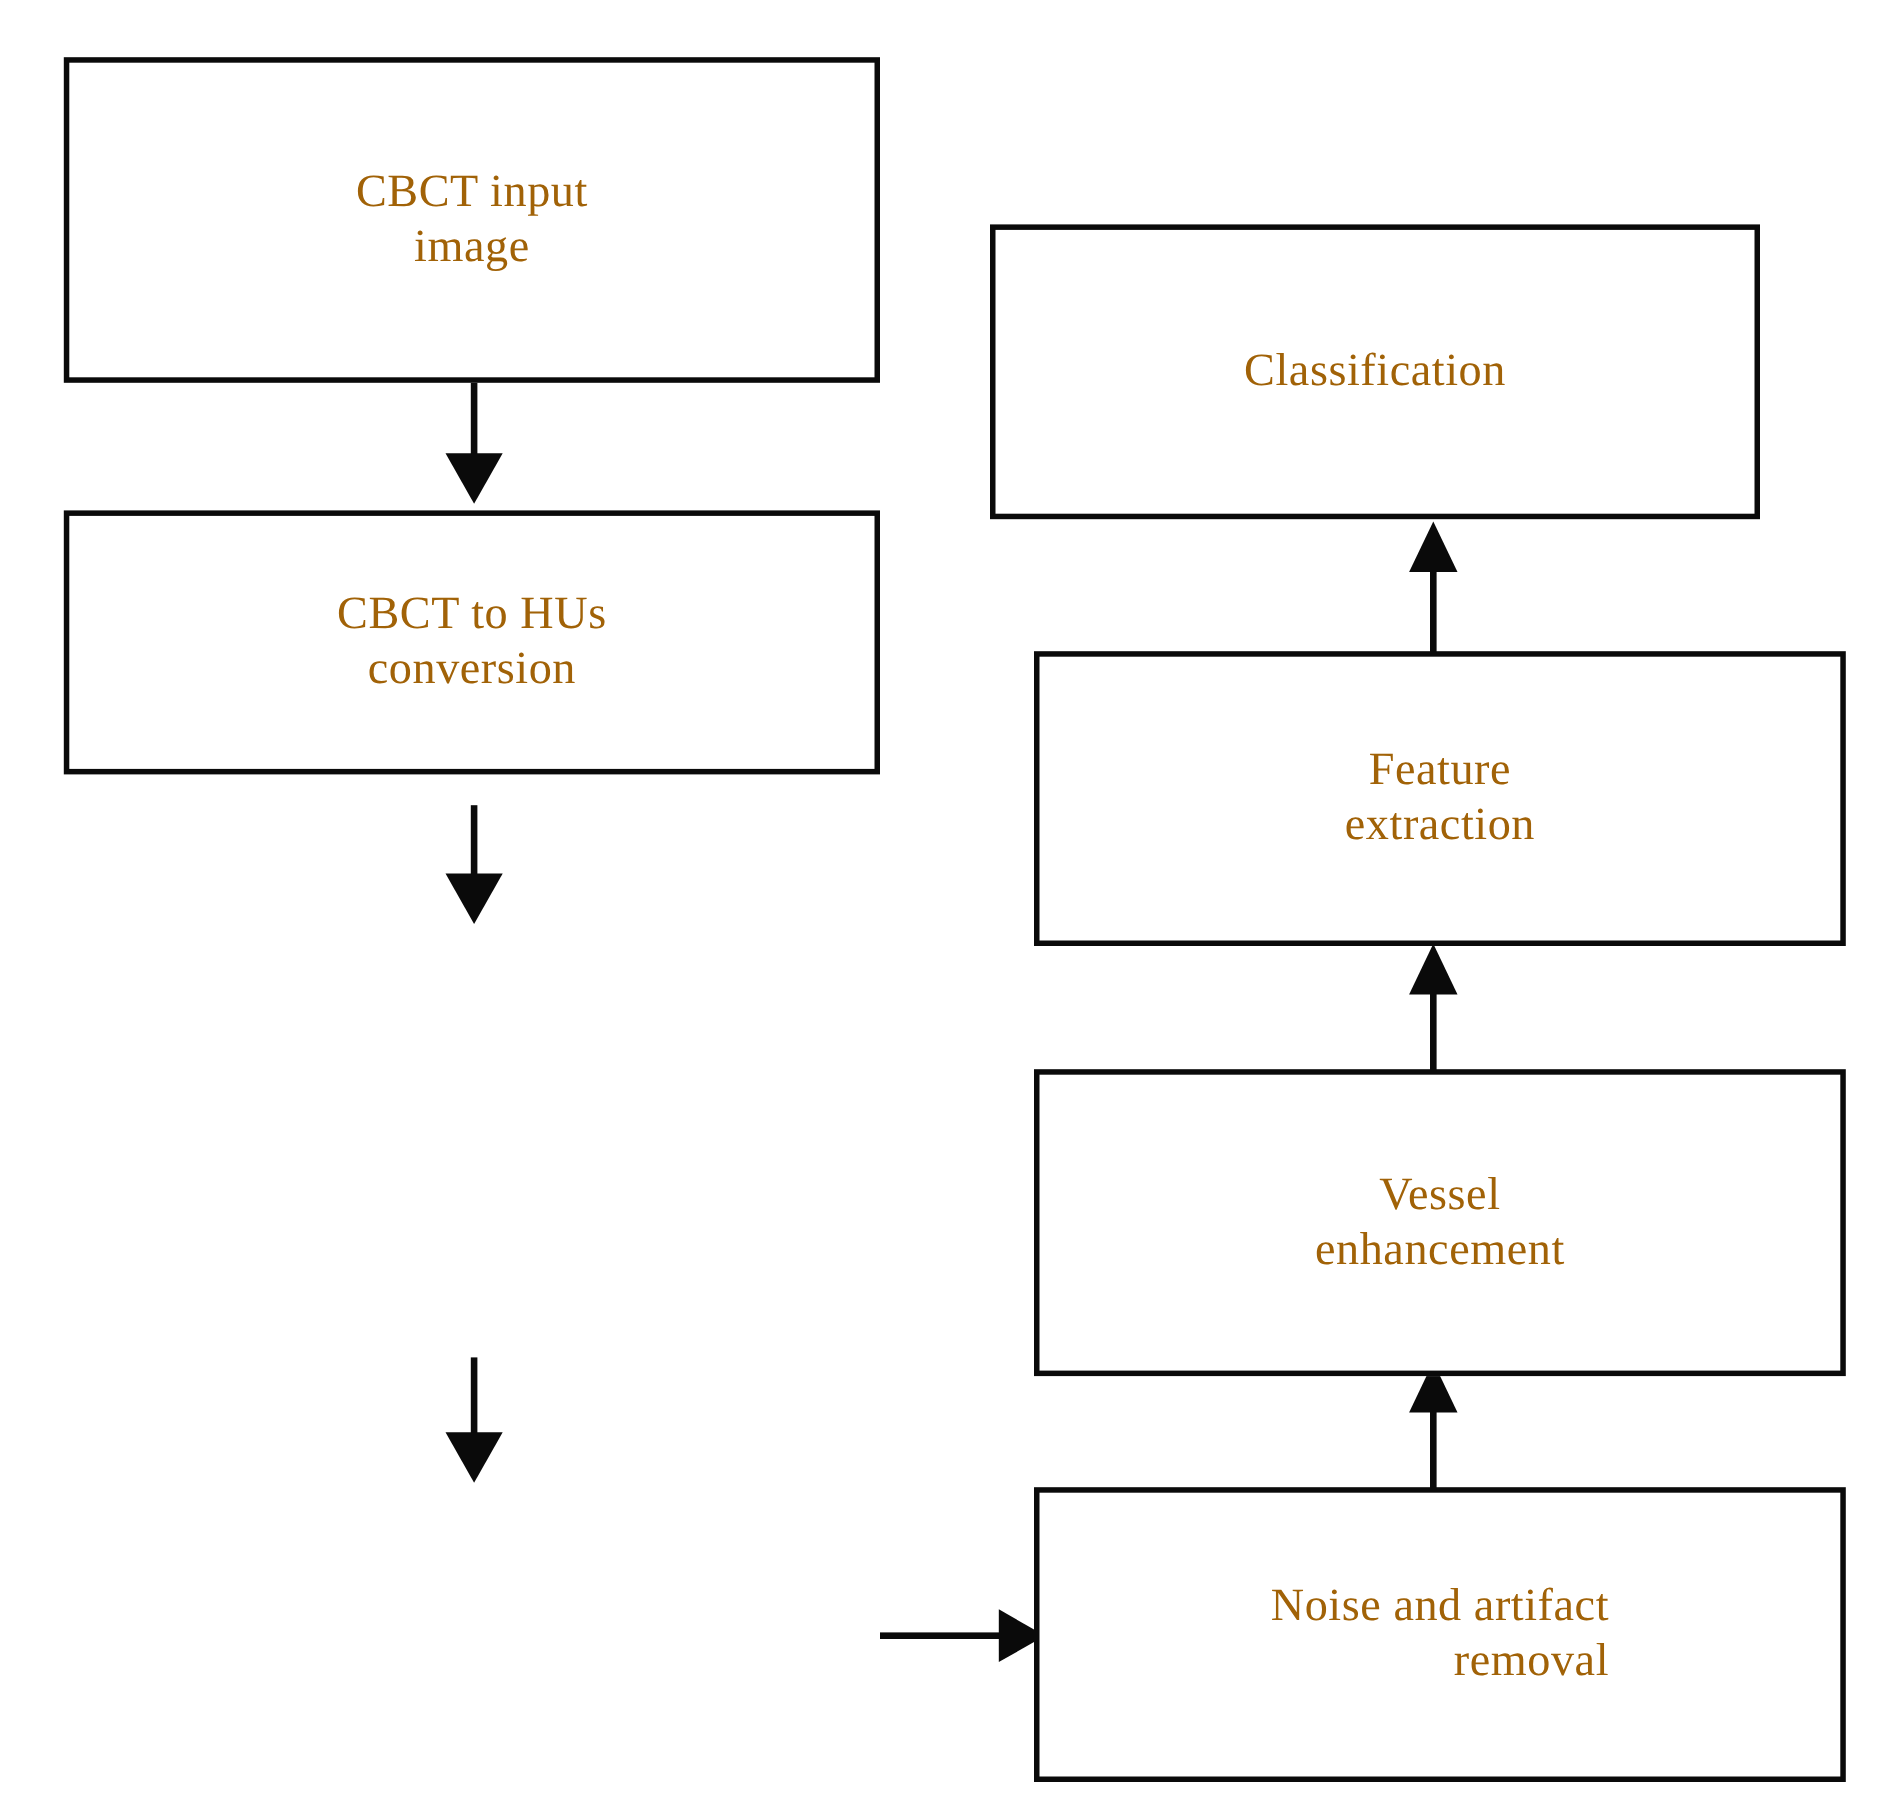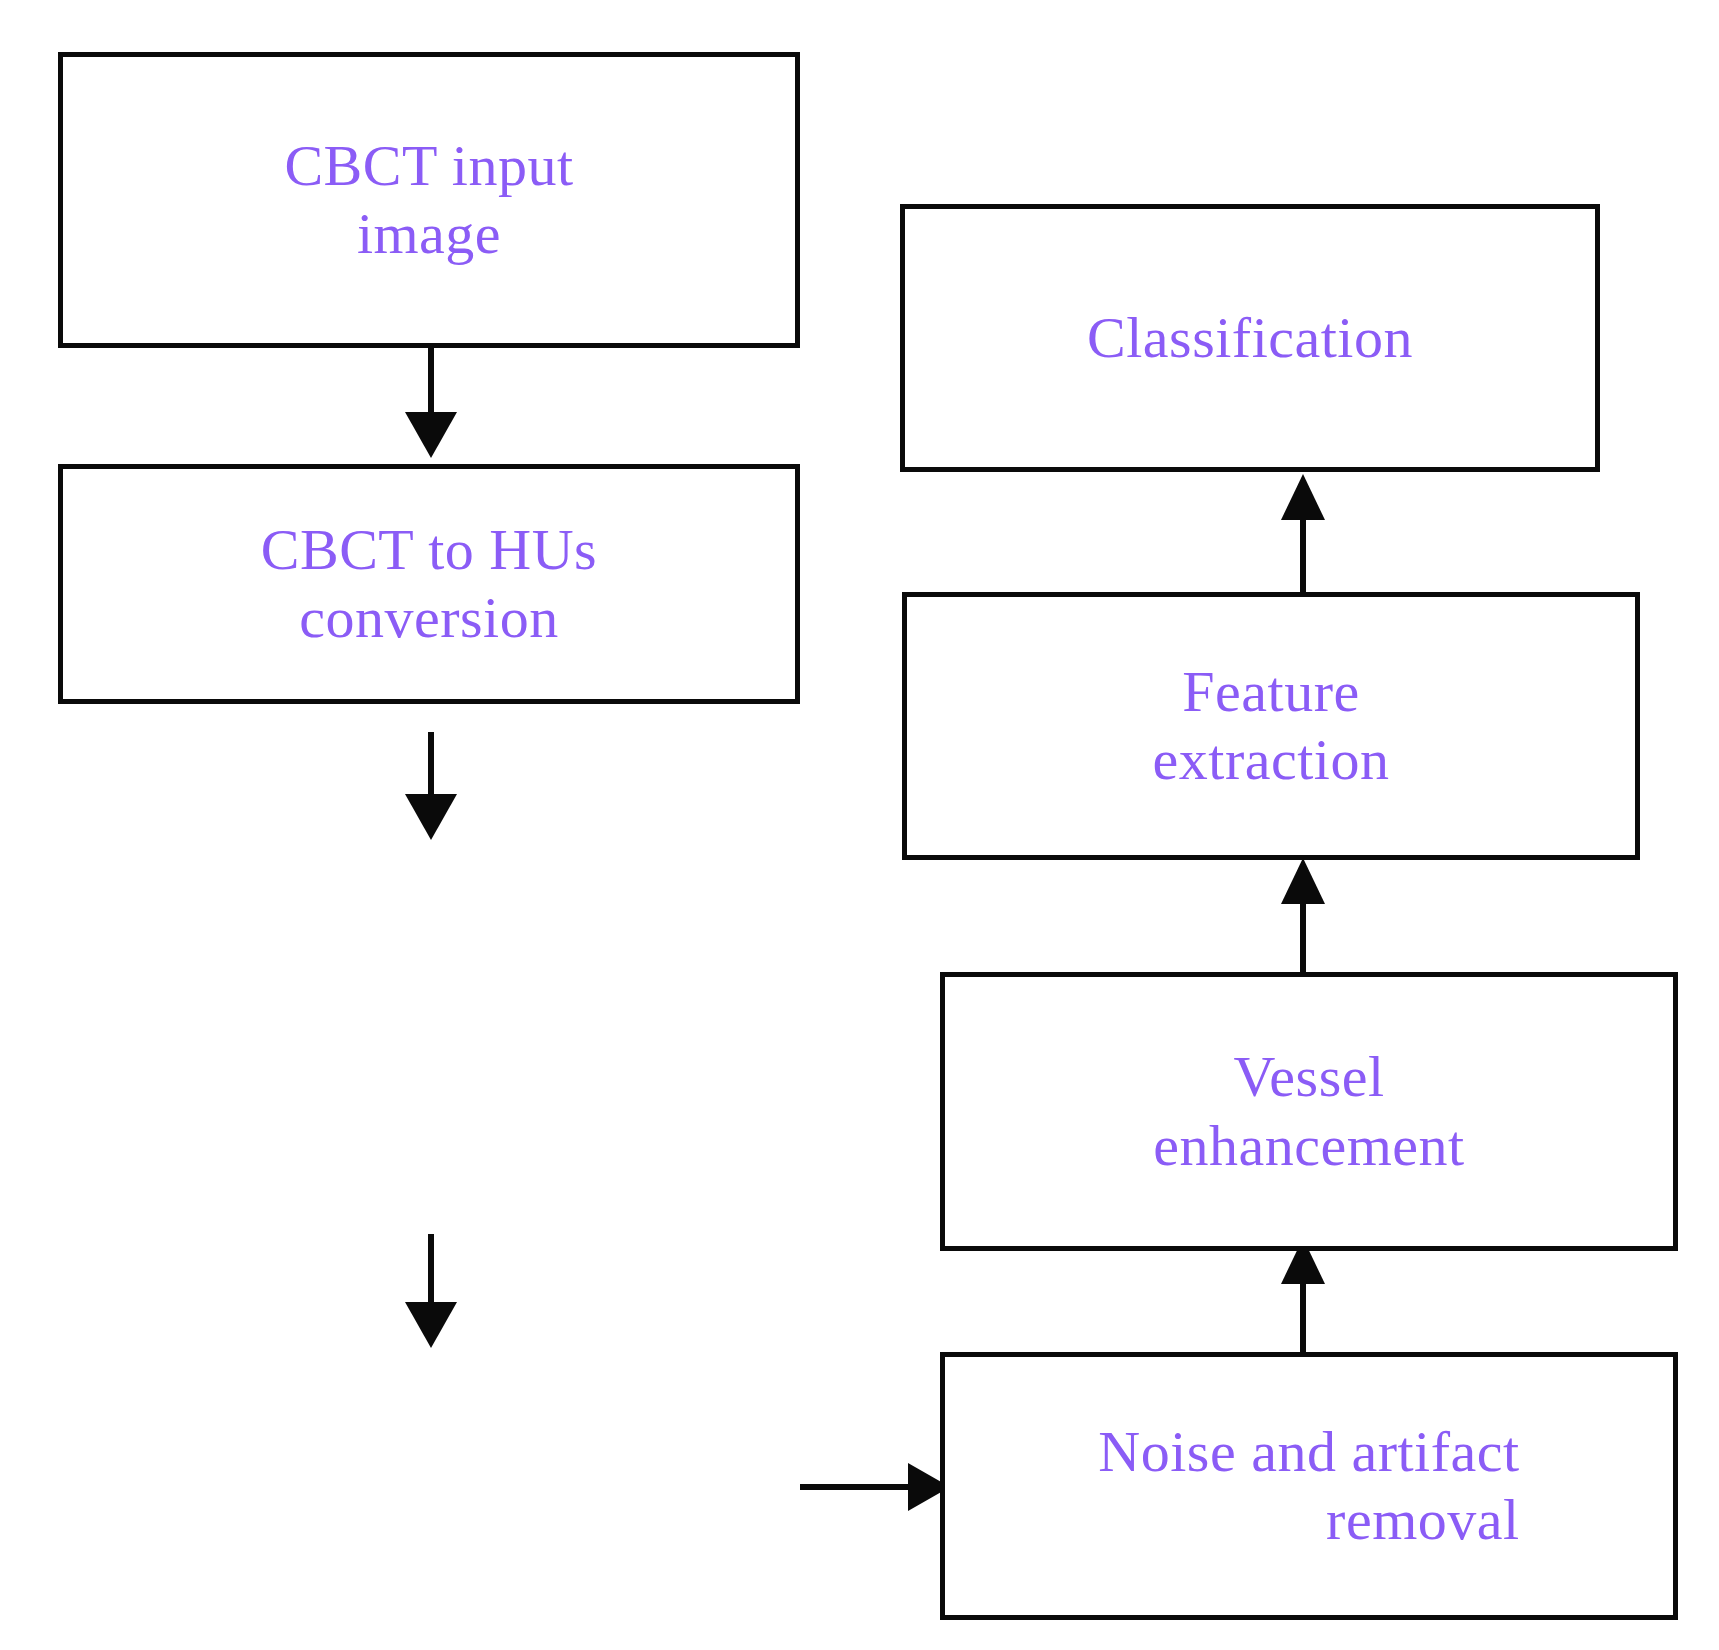--- a/index.html
+++ b/index.html
@@ -19,23 +19,23 @@
     position: absolute;
     box-sizing: border-box;
     border: 5px solid #0a0a0a;
     background: #ffffff;
     display: flex;
     align-items: center;
     justify-content: center;
     text-align: center;
   }
   .node-label {
-    font-size: 58px;
+    font-size: 42px;
     line-height: 1.18;
-    color: #8b5cf6;
+    color: #a16207;
     letter-spacing: 0.5px;
     padding: 0 12px;
     white-space: pre-line;
   }
   .edge {
     position: absolute;
   }
   .edge-line-v {
     position: absolute;
     width: 6px;
@@ -117,21 +117,21 @@
   <div class="node" style="left:940px; top:972px; width:738px; height:279px;">
     <span class="node-label">Vessel
 enhancement</span>
   </div>
 
   <div class="edge">
     <div class="edge-line-v" style="left:1300px; top:890px; height:84px;"></div>
     <div class="arrowhead arrow-up" style="left:1281px; top:858px;"></div>
   </div>
 
-  <div class="node" style="left:902px; top:592px; width:738px; height:268px;">
+  <div class="node" style="left:940px; top:592px; width:738px; height:268px;">
     <span class="node-label">Feature
 extraction</span>
   </div>
 
   <div class="edge">
     <div class="edge-line-v" style="left:1300px; top:506px; height:88px;"></div>
     <div class="arrowhead arrow-up" style="left:1281px; top:474px;"></div>
   </div>
 
   <div class="node" style="left:900px; top:204px; width:700px; height:268px;">

